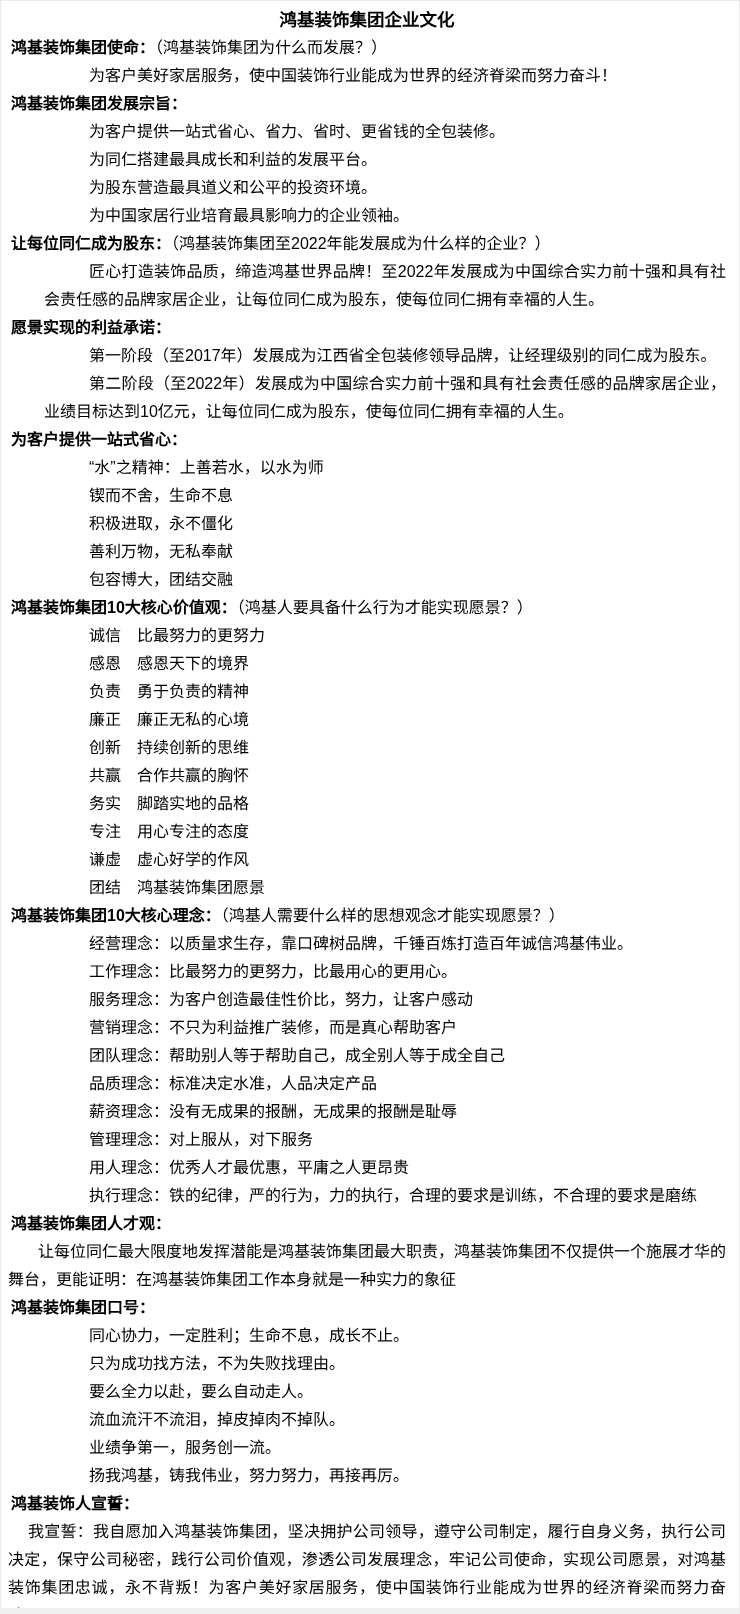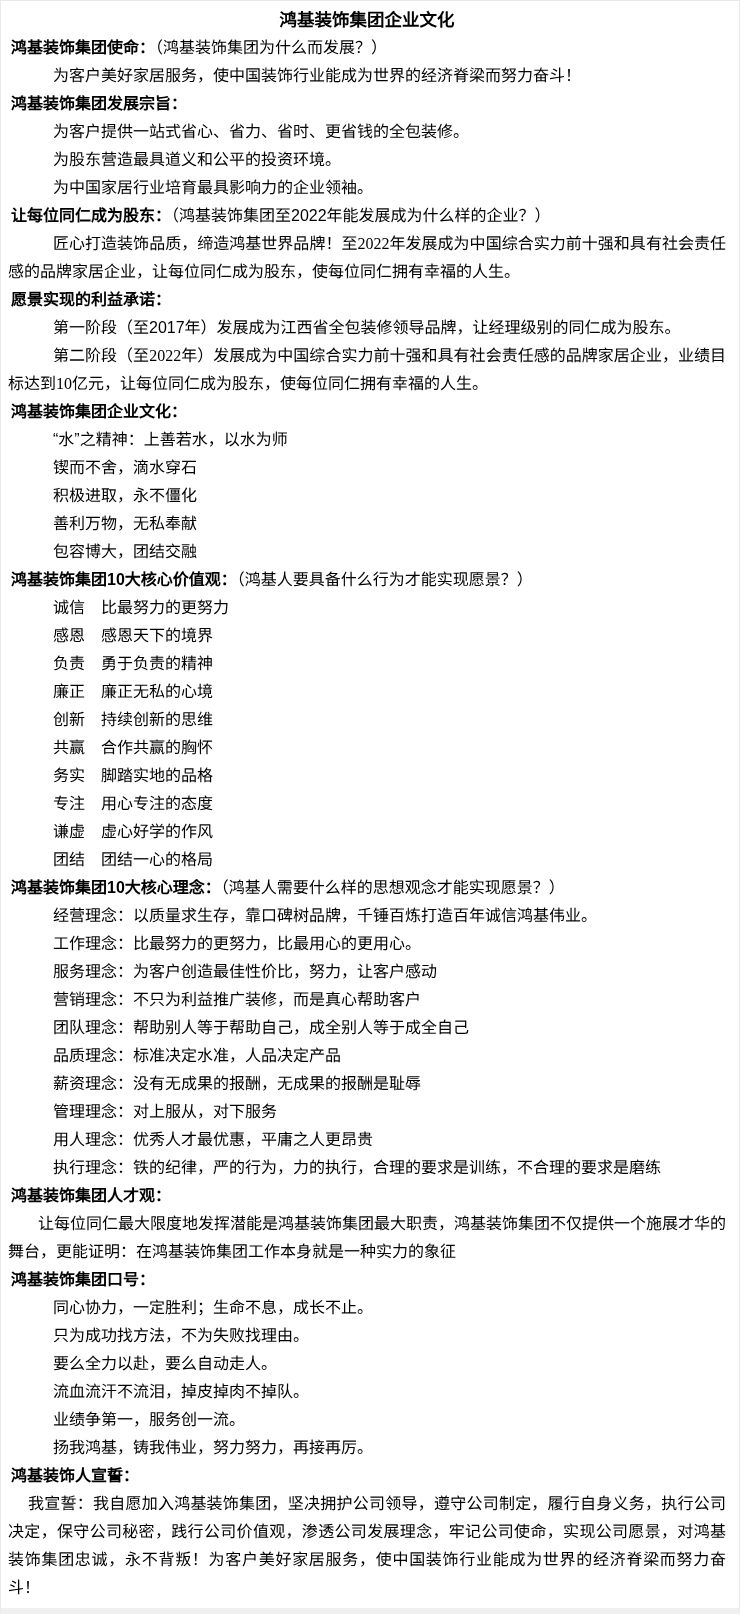--- a/index.html
+++ b/index.html
@@ -17,76 +17,77 @@
     overflow: hidden;
   }
   p { margin: 0; line-height: 28px; }
   .title {
     text-align: center;
     font-weight: bold;
     font-size: 17.5px;
   }
   .h { font-weight: bold; padding-left: 3px; }
   .h .note { font-weight: normal; }
-  .i45 { text-indent: 45px; }
+  .i45 { text-indent: 45px; margin-left: 36px; }
   .i30 { text-indent: 30px; }
   .i20 { text-indent: 20px; }
-  .just { text-align: justify; font-family: Liberation Serif, serif; }
+  .just { text-align: justify; }
 </style>
 </head>
 <body>
 
 <div class="page">
 
   <p class="title">鸿基装饰集团企业文化</p>
 
   <div class="section">
     <p class="h"><b>鸿基装饰集团使命：</b><span class="note">（鸿基装饰集团为什么而发展？）</span></p>
     <p class="i45">为客户美好家居服务，使中国装饰行业能成为世界的经济脊梁而努力奋斗！</p>
   </div>
 
   <div class="section">
     <p class="h"><b>鸿基装饰集团发展宗旨：</b></p>
     <p class="i45">为客户提供一站式省心、省力、省时、更省钱的全包装修。</p>
+    <p class="i45">为同仁搭建最具成长和利益的发展平台。</p>
     <p class="i45">为股东营造最具道义和公平的投资环境。</p>
     <p class="i45">为中国家居行业培育最具影响力的企业领袖。</p>
   </div>
 
   <div class="section">
     <p class="h"><b>让每位同仁成为股东：</b><span class="note">（鸿基装饰集团至2022年能发展成为什么样的企业？）</span></p>
     <p class="i45 just">匠心打造装饰品质，缔造鸿基世界品牌！至2022年发展成为中国综合实力前十强和具有社会责任感的品牌家居企业，让每位同仁成为股东，使每位同仁拥有幸福的人生。</p>
   </div>
 
   <div class="section">
     <p class="h"><b>愿景实现的利益承诺：</b></p>
     <p class="i45">第一阶段（至2017年）发展成为江西省全包装修领导品牌，让经理级别的同仁成为股东。</p>
     <p class="i45 just">第二阶段（至2022年）发展成为中国综合实力前十强和具有社会责任感的品牌家居企业，业绩目标达到10亿元，让每位同仁成为股东，使每位同仁拥有幸福的人生。</p>
   </div>
 
   <div class="section">
-    <p class="h"><b>鸿基装饰集团企业文化：</b></p>
+    <p class="h"><b>为客户提供一站式省心：</b></p>
     <p class="i45">“水”之精神：上善若水，以水为师</p>
-    <p class="i45">锲而不舍，滴水穿石</p>
+    <p class="i45">锲而不舍，生命不息</p>
     <p class="i45">积极进取，永不僵化</p>
     <p class="i45">善利万物，无私奉献</p>
     <p class="i45">包容博大，团结交融</p>
   </div>
 
   <div class="section">
     <p class="h"><b>鸿基装饰集团10大核心价值观：</b><span class="note">（鸿基人要具备什么行为才能实现愿景？）</span></p>
     <p class="i45">诚信　比最努力的更努力</p>
     <p class="i45">感恩　感恩天下的境界</p>
     <p class="i45">负责　勇于负责的精神</p>
     <p class="i45">廉正　廉正无私的心境</p>
     <p class="i45">创新　持续创新的思维</p>
     <p class="i45">共赢　合作共赢的胸怀</p>
     <p class="i45">务实　脚踏实地的品格</p>
     <p class="i45">专注　用心专注的态度</p>
     <p class="i45">谦虚　虚心好学的作风</p>
-    <p class="i45">团结　团结一心的格局</p>
+    <p class="i45">团结　鸿基装饰集团愿景</p>
   </div>
 
   <div class="section">
     <p class="h"><b>鸿基装饰集团10大核心理念：</b><span class="note">（鸿基人需要什么样的思想观念才能实现愿景？）</span></p>
     <p class="i45">经营理念：以质量求生存，靠口碑树品牌，千锤百炼打造百年诚信鸿基伟业。</p>
     <p class="i45">工作理念：比最努力的更努力，比最用心的更用心。</p>
     <p class="i45">服务理念：为客户创造最佳性价比，努力，让客户感动</p>
     <p class="i45">营销理念：不只为利益推广装修，而是真心帮助客户</p>
     <p class="i45">团队理念：帮助别人等于帮助自己，成全别人等于成全自己</p>
     <p class="i45">品质理念：标准决定水准，人品决定产品</p>

